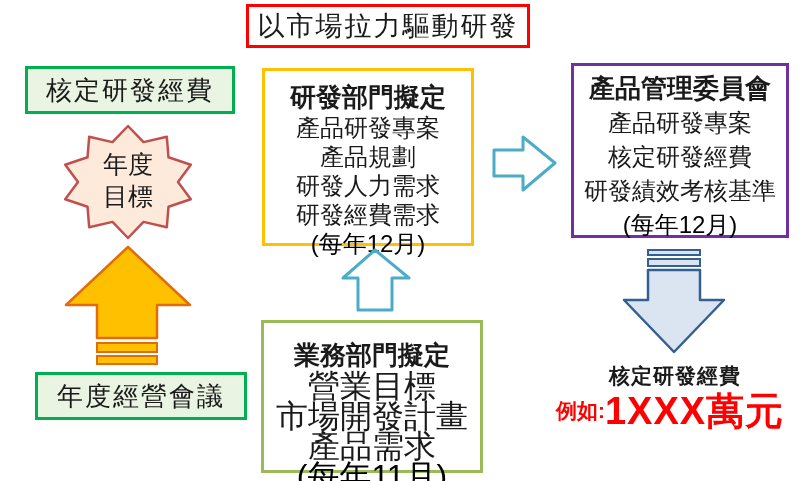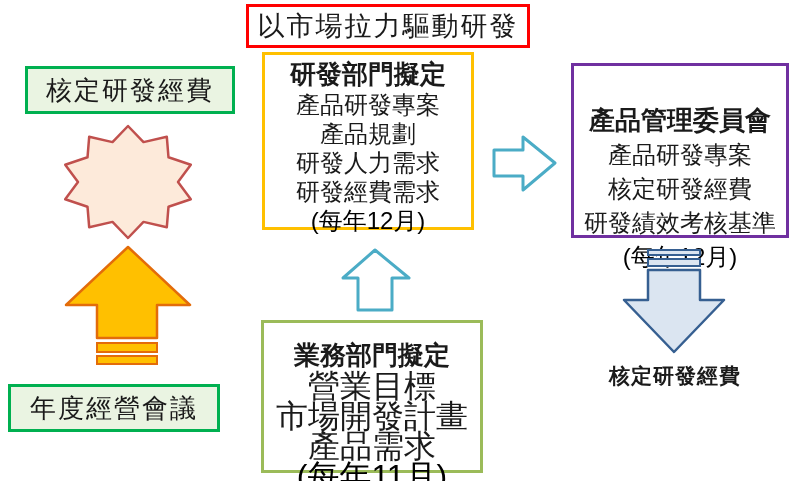--- a/index.html
+++ b/index.html
@@ -5,34 +5,34 @@
   html,body{margin:0;padding:0;background:#ffffff;}
   .canvas{
     position:relative;width:800px;height:481px;background:#ffffff;overflow:hidden;
     font-family:"Liberation Sans","DejaVu Sans",sans-serif;color:#1a1a1a;
   }
   .abs{position:absolute;}
   .box{box-sizing:border-box;display:flex;align-items:center;justify-content:center;text-align:center;background:#ffffff;}
   .title-box{left:246px;top:4px;width:284px;height:44px;border:3px solid #ff0000;font-size:27px;letter-spacing:2px;}
   .green-box{border:3px solid #00b050;background:#eaf4e2;font-size:26px;letter-spacing:2px;}
   .green-box.top{left:25px;top:66px;width:210px;height:48px;}
-  .green-box.bottom{left:8px;top:372px;width:212px;height:48px;margin-top:12px;}
+  .green-box.bottom{left:35px;top:372px;width:212px;height:48px;}
   .caption{left:2px;top:425px;width:258px;height:26px;font-size:20px;text-align:center;line-height:26px;}
   .flow-box{box-sizing:border-box;background:#ffffff;text-align:center;}
   .flow-box .t{font-weight:bold;}
   .flow-box .red{color:#000000;}
-  .gold-box{left:262px;top:52px;width:212px;height:178px;border:3px solid #ffc000;padding-top:4px;}
+  .gold-box{left:262px;top:68px;width:212px;height:178px;border:3px solid #ffc000;padding-top:11px;}
   .gold-box div{font-size:24px;line-height:29px;}
   .gold-box .t{font-size:26px;line-height:31px;}
   .olive-box{left:261px;top:320px;width:222px;height:153px;border:3px solid #9bbb59;padding-top:16px;}
   .olive-box div{font-size:32px;line-height:30px;}
   .olive-box .t{font-size:26px;line-height:32px;}
   .purple-box{left:571px;top:63px;width:218px;height:175px;border:3px solid #7030a0;padding-top:4px;}
   .purple-box div{font-size:24px;line-height:34px;}
-  .purple-box .t{font-size:26px;line-height:36px;margin-top:32px;}
+  .purple-box .t{font-size:26px;line-height:36px;}
   .star-wrap{left:58px;top:122px;width:140px;height:120px;}
   .star-text{left:58px;top:148px;width:140px;text-align:center;font-size:25px;line-height:32px;}
   .result-label{left:575px;top:362px;width:200px;text-align:center;font-size:21px;font-weight:bold;letter-spacing:1px;}
   .example-line{left:545px;top:386px;width:250px;text-align:center;white-space:nowrap;color:#ff0000;font-weight:bold;}
   .example-prefix{font-size:21px;vertical-align:6px;}
   .example-value{font-size:38px;letter-spacing:1px;}
   svg{display:block;}
 </style>
 </head>
 <body>
@@ -44,20 +44,24 @@
   </div>
 
   <div class="abs box green-box top">
     <span>核定研發經費</span>
   </div>
 
   <div class="abs star-wrap">
     <svg width="140" height="120" viewBox="0 0 140 120">
       <polygon points="70,4 85.5,20.1 108.8,14.7 110.5,35.3 132.8,42.7 120,60 132.8,77.3 110.5,84.7 108.8,105.3 85.5,99.9 70,116 54.5,99.9 31.2,105.3 29.5,84.7 7.2,77.3 20,60 7.2,42.7 29.5,35.3 31.2,14.7 54.5,20.1" fill="#fdeada" stroke="#c0504d" stroke-width="2.5" stroke-linejoin="round"></polygon>
     </svg>
+  </div>
+  <div class="abs star-text">
+    <div>年度</div>
+    <div>目標</div>
   </div>
 
   <div class="abs" style="left:60px;top:244px;">
     <svg width="136" height="124" viewBox="0 0 136 124">
       <polygon points="68,3 130,61 97,61 97,94 37,94 37,61 6,61" fill="#ffc000" stroke="#e36c0a" stroke-width="2.5" stroke-linejoin="round"></polygon>
       <rect x="37" y="99" width="60" height="9" fill="#ffc000" stroke="#e36c0a" stroke-width="2"></rect>
       <rect x="37" y="112" width="60" height="8" fill="#ffc000" stroke="#e36c0a" stroke-width="2"></rect>
     </svg>
   </div>
 
@@ -105,14 +109,17 @@
 
   <div class="abs" style="left:622px;top:248px;">
     <svg width="104" height="108" viewBox="0 0 104 108">
       <rect x="26" y="2" width="52" height="5" fill="#dbe5f1" stroke="#365f91" stroke-width="2"></rect>
       <rect x="26" y="11" width="52" height="7" fill="#dbe5f1" stroke="#365f91" stroke-width="2"></rect>
       <polygon points="26,22 78,22 78,52 102,52 52,104 2,52 26,52" fill="#dbe5f1" stroke="#365f91" stroke-width="2.5" stroke-linejoin="round"></polygon>
     </svg>
   </div>
 
   <div class="abs result-label">核定研發經費</div>
+  <div class="abs example-line">
+    <span class="example-prefix">例如:</span><span class="example-value">1XXX萬元</span>
+  </div>
 
 </div>
 
 </body></html>

